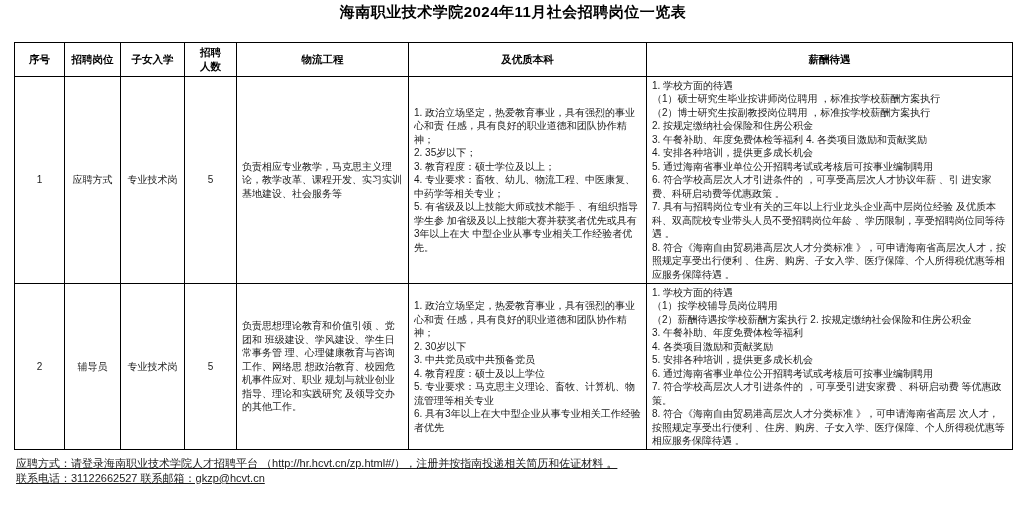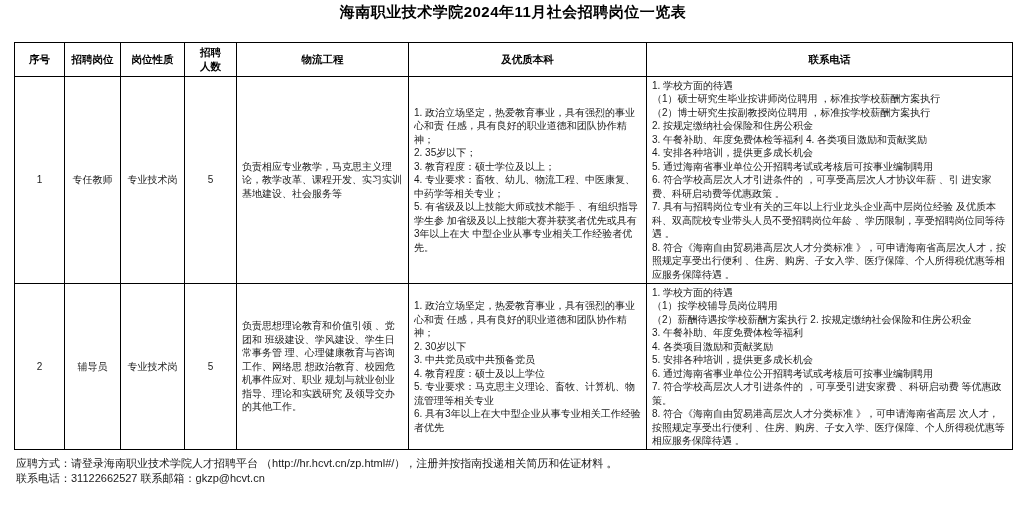--- a/index.html
+++ b/index.html
@@ -46,20 +46,21 @@
     padding: 1px 5px;
     white-space: pre-line;
   }
   tr.row-1 td { height: 207px; }
   tr.row-2 td { height: 166px; }
   .footer {
     margin: 6px 0 0 16px;
     font-size: 11px;
     line-height: 15px;
     color: #1a1a1a;
+    text-decoration: underline;
   }
 </style>
 </head>
 <body>
 
 <div class="page">
 
   <div class="doc-title">海南职业技术学院2024年11月社会招聘岗位一览表</div>
 
   <table class="jobs">
@@ -69,32 +70,32 @@
       <col style="width:64px">
       <col style="width:52px">
       <col style="width:172px">
       <col style="width:238px">
       <col style="width:366px">
     </colgroup>
     <thead>
       <tr>
         <th>序号</th>
         <th>招聘岗位</th>
-        <th>岗位性质</th>
+        <th>子女入学</th>
         <th>招聘
 人数</th>
         <th>物流工程</th>
         <th>及优质本科</th>
-        <th>联系电话</th>
+        <th>薪酬待遇</th>
       </tr>
     </thead>
     <tbody>
       <tr class="row-1">
         <td class="c-center">1</td>
-        <td class="c-center">专任教师</td>
+        <td class="c-center">应聘方式</td>
         <td class="c-center">专业技术岗</td>
         <td class="c-center">5</td>
         <td class="c-text">负责相应专业教学，马克思主义理论，教学改革、课程开发、实习实训基地建设、社会服务等</td>
         <td class="c-text">1. 政治立场坚定，热爱教育事业，具有强烈的事业心和责 任感，具有良好的职业道德和团队协作精神；
 2. 35岁以下；
 3. 教育程度：硕士学位及以上；
 4. 专业要求：畜牧、幼儿、物流工程、中医康复、中药学等相关专业；
 5. 有省级及以上技能大师或技术能手 、有组织指导学生参 加省级及以上技能大赛并获奖者优先或具有3年以上在大 中型企业从事专业相关工作经验者优先。</td>
         <td class="c-text">1. 学校方面的待遇
 （1）硕士研究生毕业按讲师岗位聘用 ，标准按学校薪酬方案执行

